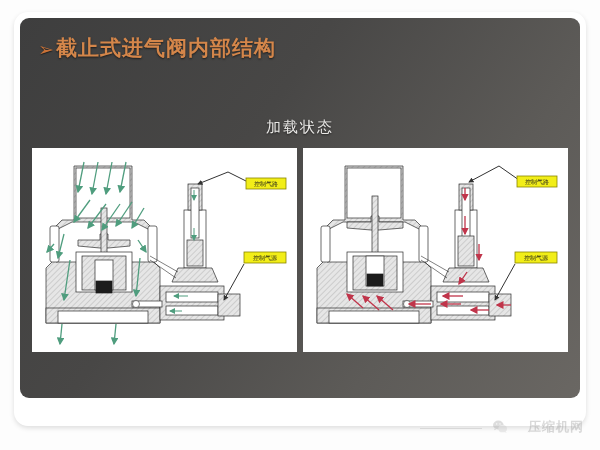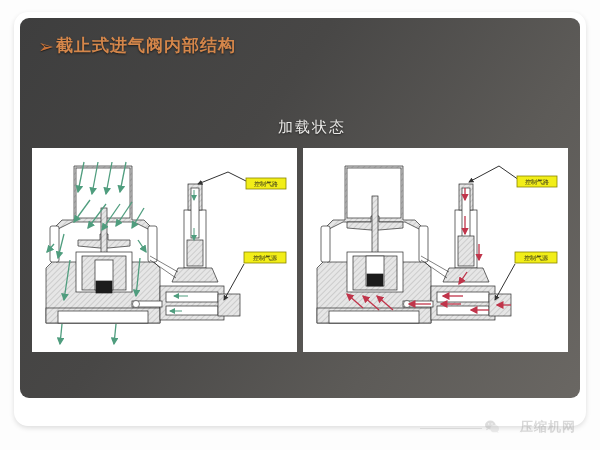--- a/index.html
+++ b/index.html
@@ -52,30 +52,30 @@
   }
   .title-bullet {
     color: #c87137;
     font-size: 19px;
     line-height: 1;
     text-shadow: 0 1px 1px rgba(0,0,0,0.55);
     transform: translateY(1px);
   }
   .title-text {
     color: #d4864a;
-    font-size: 17px;
+    font-size: 21px;
     font-weight: bold;
     letter-spacing: 1px;
     text-shadow: 0 1px 2px rgba(0,0,0,0.6);
   }
 
   
   .subtitles {
     position: absolute;
-    left: 24px;
+    left: 12px;
     top: 100px;
     width: 536px;
     display: flex;
   }
   .subtitle {
     flex: 1 1 50%;
     text-align: center;
     color: #e9e8e6;
     font-size: 15px;
     letter-spacing: 2px;
@@ -96,21 +96,21 @@
     position: relative;
     flex: 1 1 50%;
     background: #ffffff;
     overflow: hidden;
   }
   .panel-svg { display: block; width: 100%; height: 100%; }
 
   
   .watermark {
     position: absolute;
-    right: 24px;
+    right: 16px;
     bottom: 14px;
     display: flex;
     align-items: center;
     gap: 20px;
     opacity: 0.33;
   }
   .wm-icon { width: 16px; height: 16px; display: block; }
   .wm-text {
     color: #8d8d8d;
     font-size: 13px;

